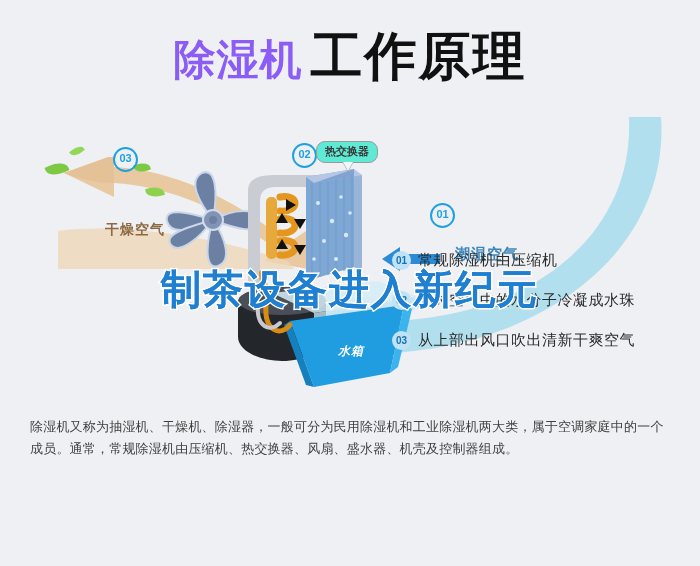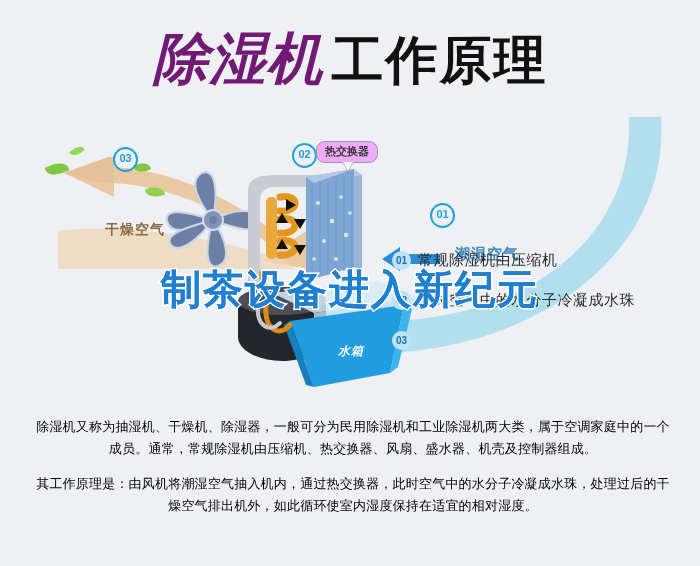--- a/index.html
+++ b/index.html
@@ -18,26 +18,25 @@
   
   .title-wrap {
     position: absolute;
     left: 0;
     top: 22px;
     width: 700px;
     text-align: center;
     white-space: nowrap;
   }
   .title-a {
-    font-size: 56px;
-    font-weight: 700;
-    color: #701a75;
+    font-size: 42px;
+    font-weight: 700;
+    color: #8b5cf6;
     letter-spacing: 1px;
     vertical-align: baseline;
-    font-style: italic;
   }
   .title-b {
     font-size: 52px;
     font-weight: 700;
     color: #111111;
     letter-spacing: 2px;
     margin-left: 8px;
     vertical-align: baseline;
   }
 
@@ -112,21 +111,21 @@
   .badge-01i { left: 430px; top: 78px; }
 
   
   .callout {
     position: absolute;
     left: 316px;
     top: 16px;
     padding: 2px 8px 3px 8px;
     border: 1px solid #9a9a9a;
     border-radius: 9px;
-    background: #f0abfc;
+    background: #5eead4;
     color: #3a3a3a;
     font-size: 11px;
     font-weight: 600;
     white-space: nowrap;
   }
   .callout::after {
     content: "";
     position: absolute;
     left: 26px;
     bottom: -9px;
@@ -203,23 +202,22 @@
   .copy {
     position: absolute;
     left: 30px;
     top: 416px;
     width: 646px;
   }
   .copy p {
     margin: 0 0 13px 0;
     font-size: 13px;
     line-height: 22px;
-    color: #000000;
+    color: #404040;
     letter-spacing: 0.2px;
-    text-align: center;
   }
 </style>
 </head>
 <body>
 
 <div class="title-wrap">
   <span class="title-a">除湿机</span><span class="title-b">工作原理</span>
 </div>
 
 <div class="stage">
@@ -344,22 +342,22 @@
   <div class="step">
     <span class="step-badge">01</span>
     <span class="step-text">常规除湿机由压缩机</span>
   </div>
   <div class="step">
     <span class="step-badge">02</span>
     <span class="step-text">此时空气中的水分子冷凝成水珠</span>
   </div>
   <div class="step">
     <span class="step-badge">03</span>
+    <span class="step-text">从上部出风口吹出清新干爽空气</span>
   </div>
 </div>
 
 <div class="watermark">制茶设备进入新纪元</div>
 <div class="watermark-fill">制茶设备进入新纪元</div>
 
 <div class="copy">
   <p>除湿机又称为抽湿机、干燥机、除湿器，一般可分为民用除湿机和工业除湿机两大类，属于空调家庭中的一个成员。通常，常规除湿机由压缩机、热交换器、风扇、盛水器、机壳及控制器组成。</p>
-  <p>其工作原理是：由风机将潮湿空气抽入机内，通过热交换器，此时空气中的水分子冷凝成水珠，处理过后的干燥空气排出机外，如此循环使室内湿度保持在适宜的相对湿度。</p>
 </div>
 
 </body></html>

